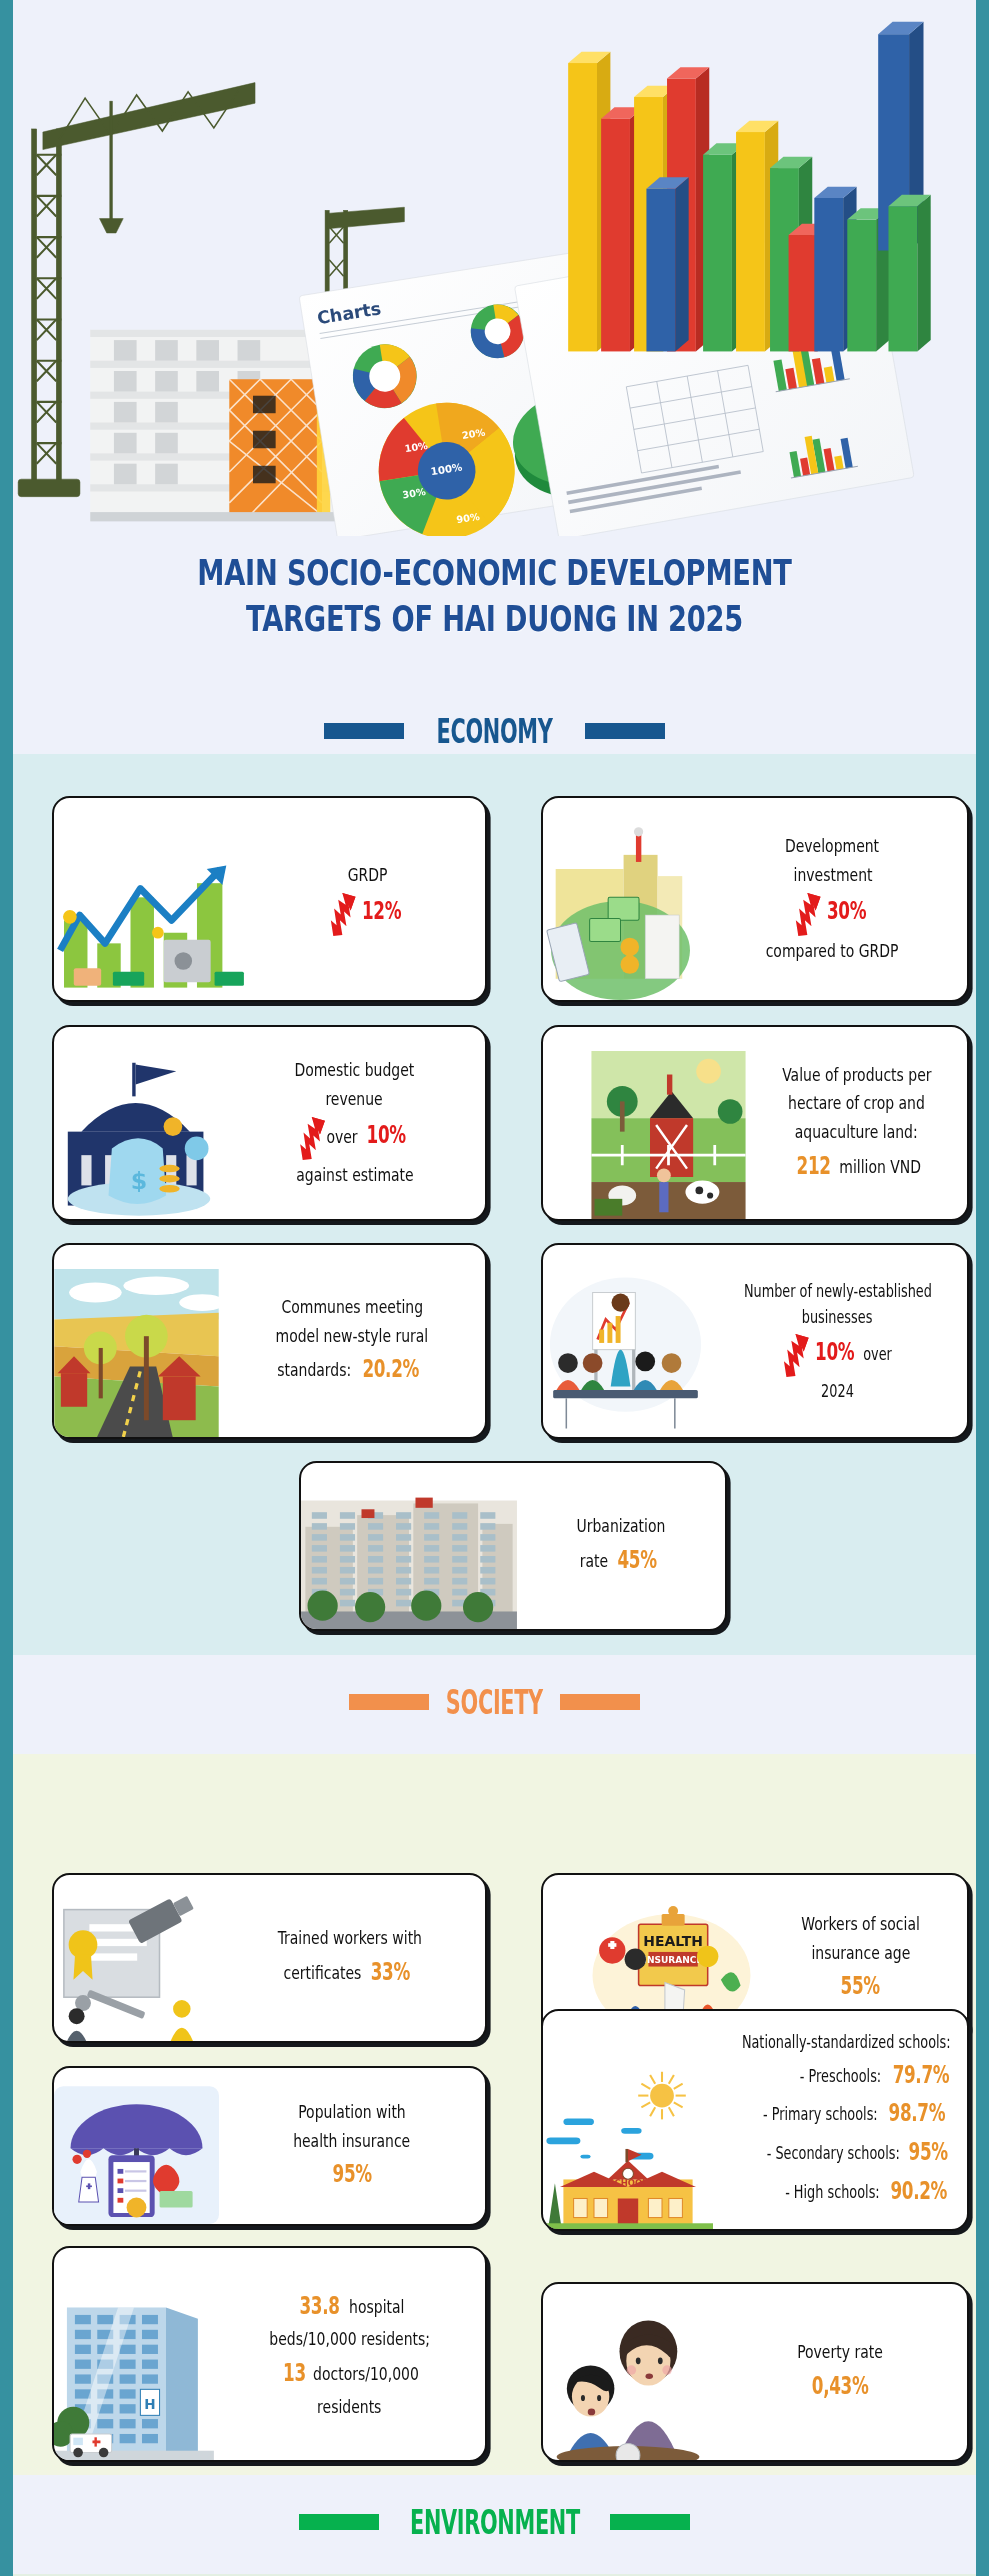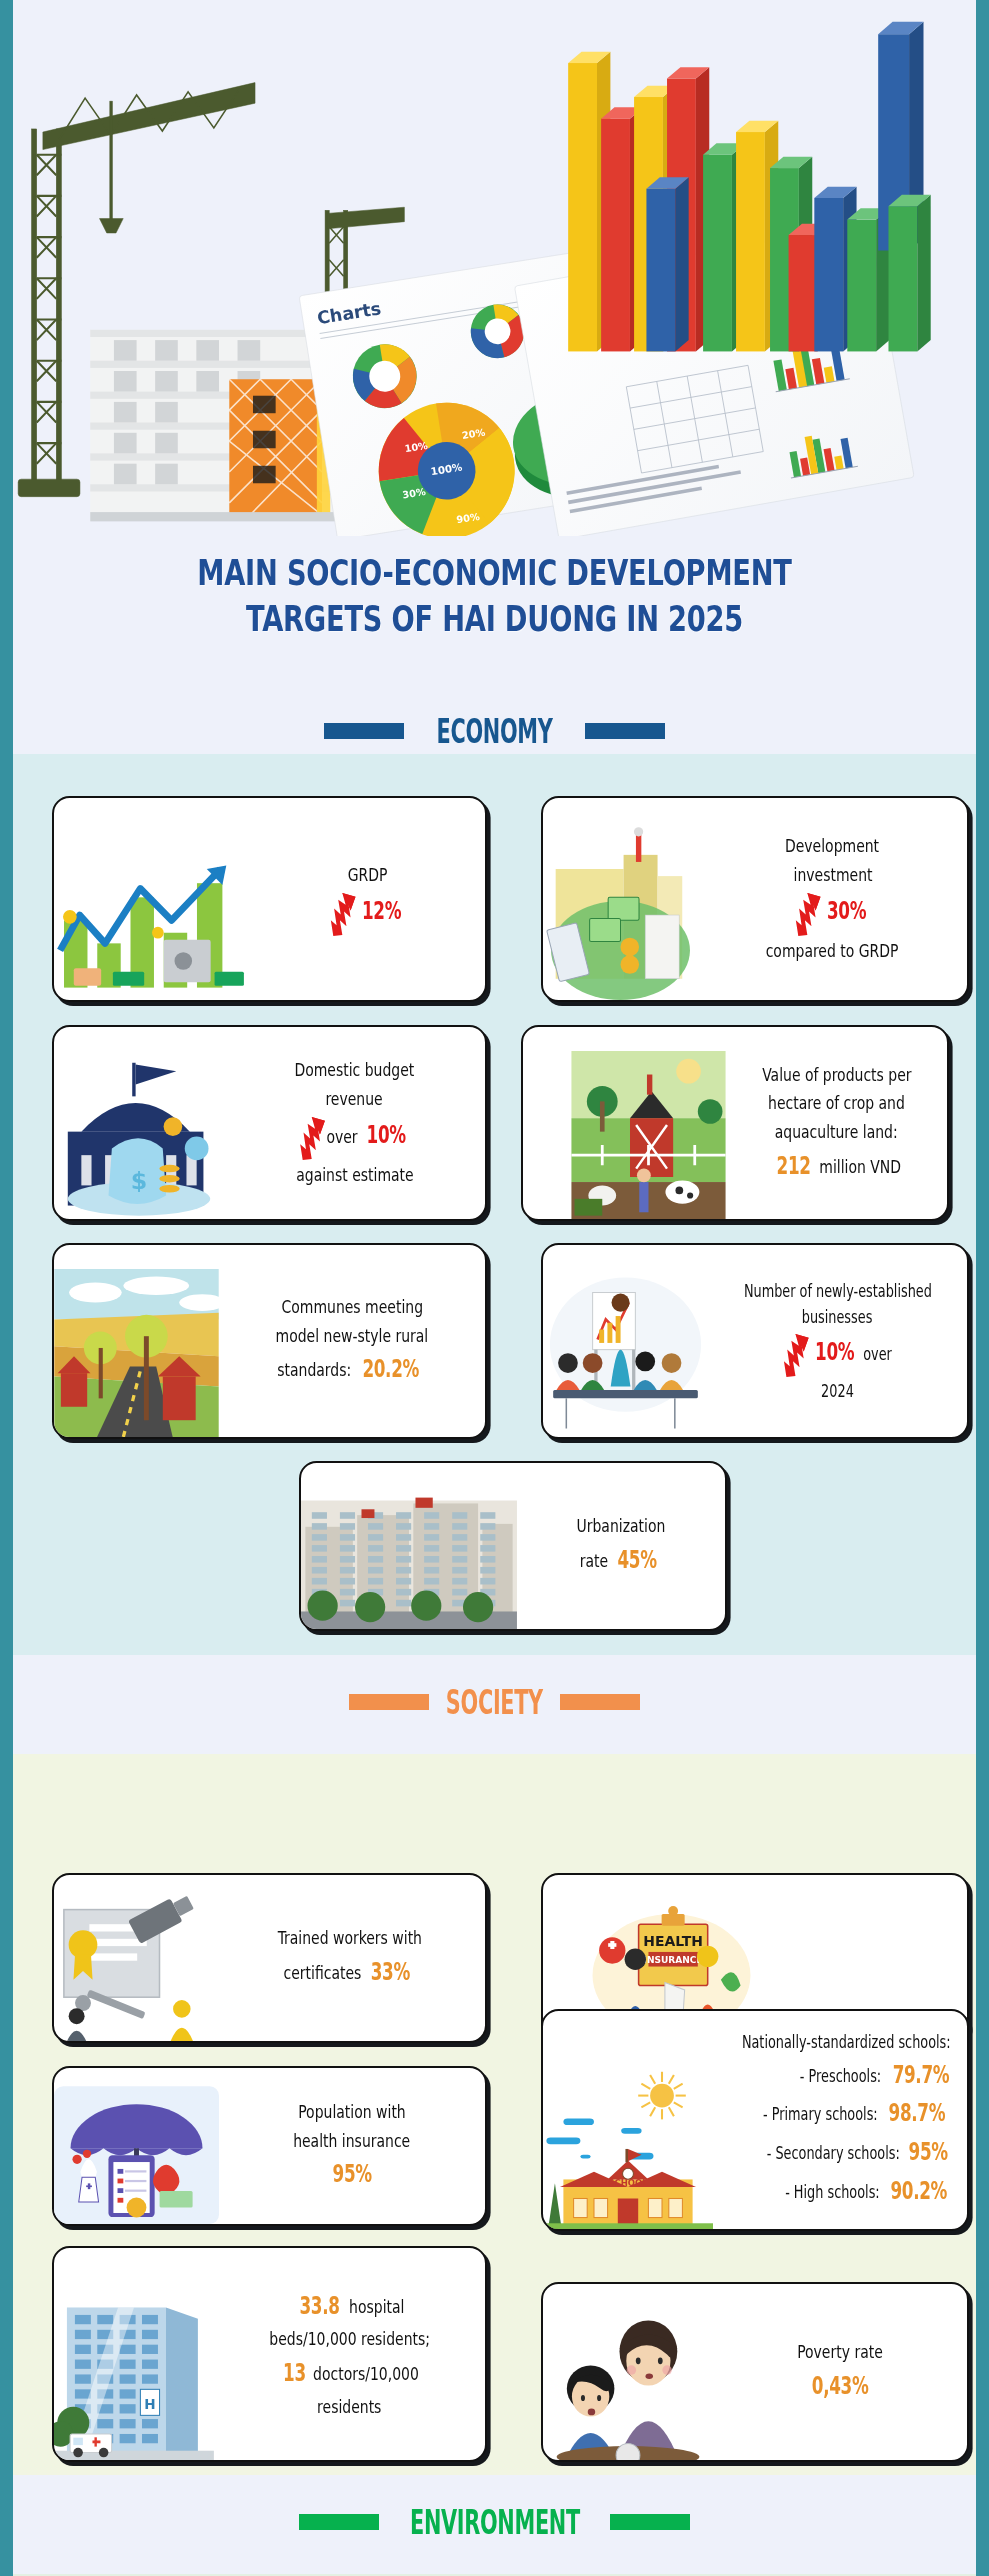--- a/index.html
+++ b/index.html
@@ -570,21 +570,21 @@
           <div class="ctext"><span>Domestic budget</span></div>
           <div class="ctext"><span>revenue</span></div>
           <div class="ctext"><svg class="arrow-up" viewBox="0 0 64 96">
     <path d="M8 94 L2 62 L16 72 L10 38 L26 50 L20 20 L38 30 L30 6 L62 14 L50 42 L44 24
              L50 56 L34 44 L40 74 L24 62 L30 92 Z" fill="#e31b1b"></path>
     <path d="M30 6 L62 14 L50 42 Z" fill="#e31b1b"></path>
   </svg><span>over </span><span class="num red">10%</span></div>
           <div class="ctext"><span>against estimate</span></div>
         </div>
       </div>
-      <div class="card" style="left: 508px; top: 1025px; width: 428px; height: 196px; padding-left: 48px;">
+      <div class="card" style="left: 528px; top: 1025px; width: 428px; height: 196px; padding-left: 48px;">
         <div class="art" style="width: 155px; height: 168px;"><svg width="155" height="168" viewBox="0 0 300 327" preserveAspectRatio="xMidYMax meet">
     <rect x="0" y="0" width="300" height="130.8" fill="#cfe6a9"></rect>
     <rect x="0" y="130.8" width="300" height="124.26" fill="#84c05a"></rect>
     <rect x="0" y="255.06" width="300" height="71.94" fill="#7c5b3a"></rect>
     <circle cx="228" cy="39.24" r="24" fill="#f7e08a"></circle>
     <path d="M114 130.8 L156 78.48 L198 130.8 Z" fill="#2b2b2b"></path>
     <rect x="114" y="130.8" width="84.00000000000001" height="114.44999999999999" fill="#c0392b"></rect>
     <g stroke="#fff" stroke-width="4.8">
       <path d="M126 143.88 L186 228.89999999999998 M186 143.88 L126 228.89999999999998"></path>
     </g>
@@ -836,20 +836,25 @@
             </g>
     <g>
               <circle cx="230.39999999999998" cy="119.28" r="20.8" fill="#f0c419"></circle>
        <path d="M201.6 284 q28.799999999999997 -142 57.599999999999994 0 Z" fill="#e8552a"></path>
             </g>
     <path d="M147.20000000000002 170.4 l38.4 14.200000000000001 l-6.4 99.39999999999999 l-32 -5.68 Z" fill="#f4f4f2" stroke="#c2c7cc" stroke-width="2"></path>
     <g fill="#4caf50">
               <path d="M256 164.72 q25.6 -34.08 38.4 11.36 q-19.2 28.400000000000002 -38.4 -11.36 Z"></path>
             </g>
           </svg></div>
+        <div class="body">
+          <div class="ctext"><span>Workers of social</span></div>
+          <div class="ctext"><span>insurance age</span></div>
+          <div class="ctext"><span class="num orange">55%</span></div>
+        </div>
       </div>
       <div class="card" style="left: 39px; top: 2066px; width: 435px; height: 160px;">
         <div class="art" style="width: 165px; height: 138px;"><svg width="165" height="138" viewBox="0 0 320 267" preserveAspectRatio="xMidYMax meet">
     <rect x="0" y="0" width="320" height="267" rx="18" fill="#e8f1fb"></rect>
     <path d="M32 120.15 a128 85.44 0 0 1 256 0 Z" fill="#5b51b0"></path>
     <path d="M32 120.15 q32 26.700000000000003 64 0 q32 26.700000000000003 64 0 q32 26.700000000000003 64 0 q32 26.700000000000003 64 0" fill="#5b51b0"></path>
     <rect x="155.2" y="120.15" width="9.6" height="58.74" fill="#3a3a5a"></rect>
     <rect x="105.60000000000001" y="133.5" width="89.60000000000001" height="120.15" rx="8" fill="#5b51b0"></rect>
     <rect x="115.19999999999999" y="146.85000000000002" width="70.4" height="98.78999999999999" fill="#ffffff"></rect>
     <g>

